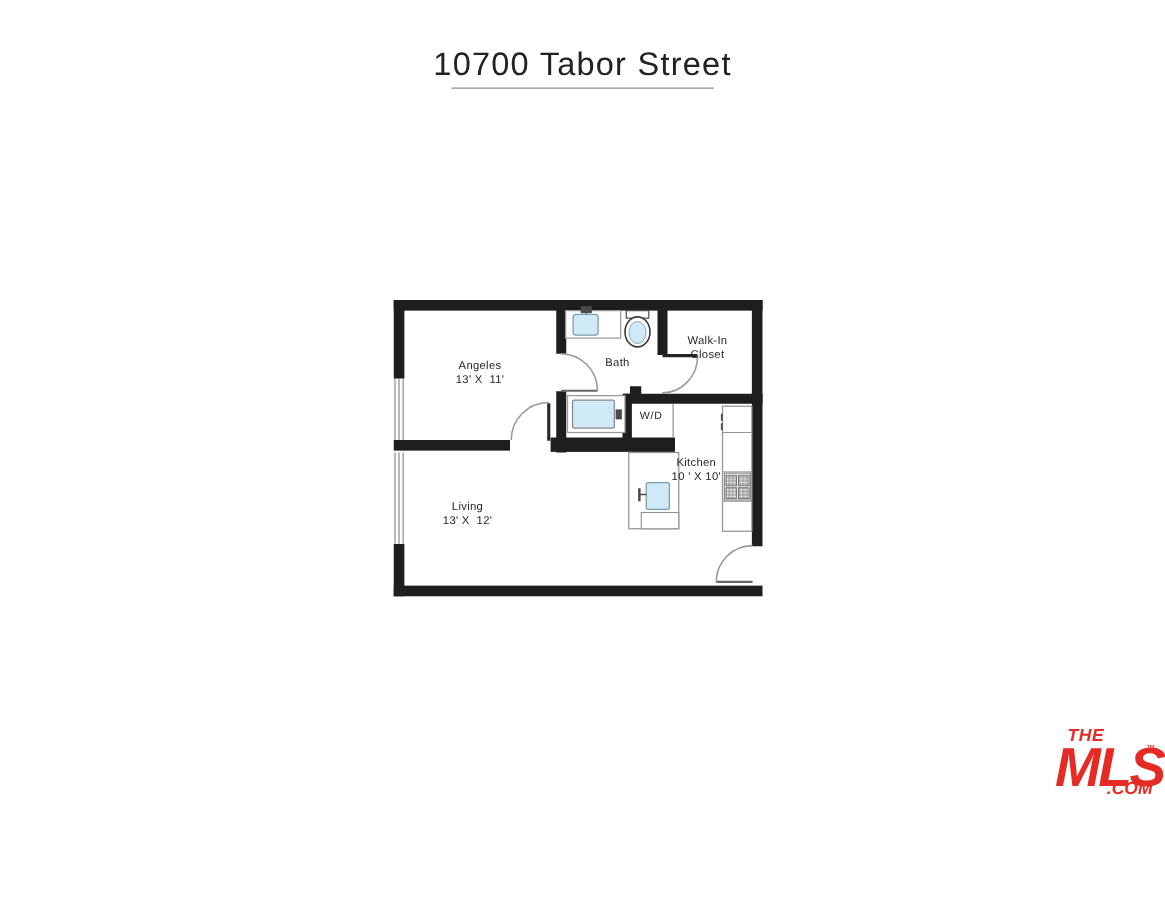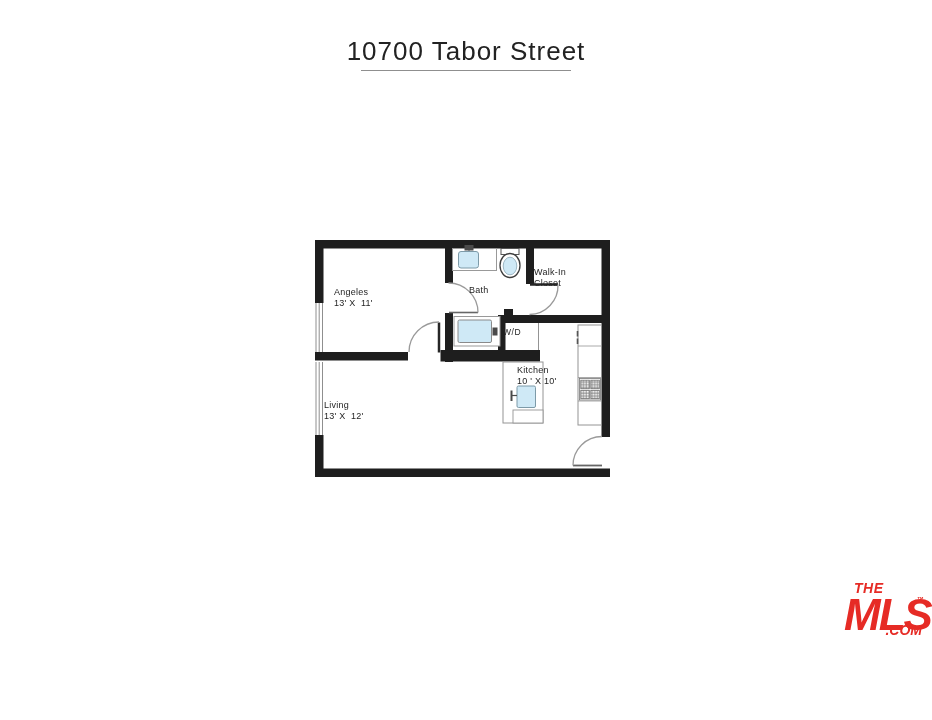--- a/index.html
+++ b/index.html
@@ -14,21 +14,21 @@
     display:inline-block;font-size:26px;letter-spacing:1px;color:#222;
     font-weight:500;white-space:pre;
   }
   #title-rule{width:210px;height:0;border-top:1.5px solid #8f8f8f;margin:3px auto 4px auto;}
   #subtitle{font-size:13.5px;color:#2a2a2a;letter-spacing:.8px;white-space:pre;}
   #subtitle .unit{font-weight:bold;margin-left:10px;letter-spacing:.5px;}
   
   #plan{position:absolute;left:300px;top:230px;width:320px;height:258px;}
   .room-label{
     position:absolute;font-size:9px;line-height:11px;color:#252525;
-    text-align:left;letter-spacing:.25px;
+    text-align:center;letter-spacing:.25px;
   }
   .room-label span{display:block;white-space:pre;}
   
   #mls-logo{position:absolute;right:8px;bottom:6px;width:80px;height:58px;color:#e62b25;}
   #mls-logo span{position:absolute;font-style:italic;font-weight:bold;white-space:pre;}
   #logo-the{left:10px;top:0px;font-size:14px;letter-spacing:.5px;}
   #logo-mls{left:0;top:10px;font-size:44px;letter-spacing:-2px;}
   #logo-tm{right:0px;top:16px;font-size:7px;font-style:normal;}
   #logo-com{right:2px;bottom:0px;font-size:14px;}
 </style>

